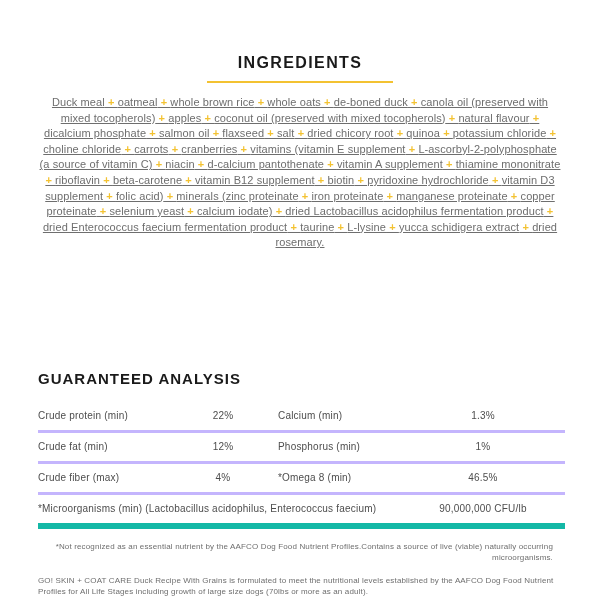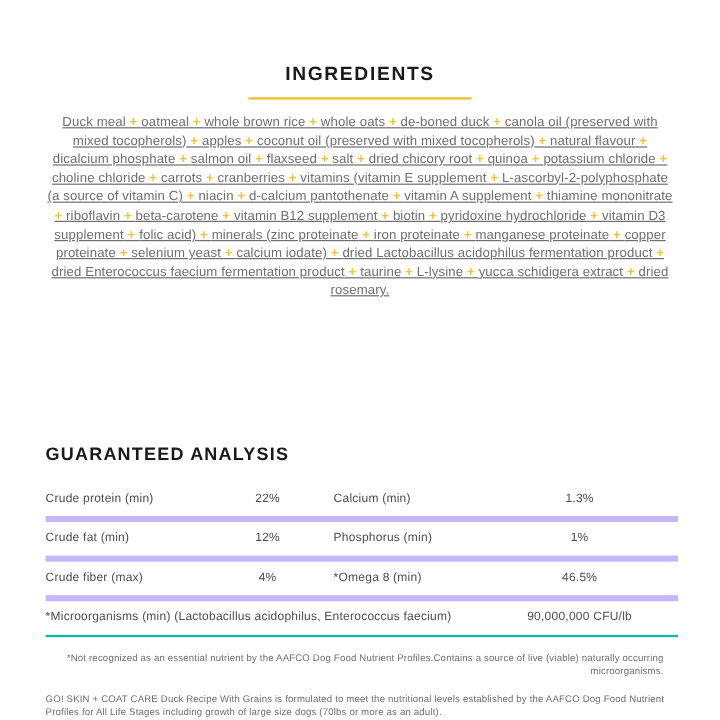--- a/index.html
+++ b/index.html
@@ -60,33 +60,33 @@
   }
   .ga-table {
     margin: 15px 35px 0 38px;
     width: 527px;
   }
   .ga-row {
     display: grid;
     grid-template-columns: 150px 70px 20px 155px 100px 1fr;
     align-items: center;
     height: 28px;
-    border-bottom: 5px solid #c4b5fd;
+    border-bottom: 3px solid #c4b5fd;
     font-size: 10px;
     color: #4d4d4d;
     letter-spacing: 0.2px;
   }
   .ga-row .cell-label { text-align: left; }
   .ga-row .cell-value { text-align: center; }
   .ga-row-full {
     display: grid;
     grid-template-columns: 395px 100px 1fr;
     align-items: center;
     height: 28px;
-    border-bottom: 2px solid #14b8a6;
+    border-bottom: 6px solid #14b8a6;
     font-size: 10px;
     color: #4d4d4d;
     letter-spacing: 0.2px;
   }
   .ga-row-full .cell-label { text-align: left; }
   .ga-row-full .cell-value { text-align: center; }
   .footnotes {
     margin: 11px 35px 0 38px;
     font-size: 8px;
     line-height: 11px;

